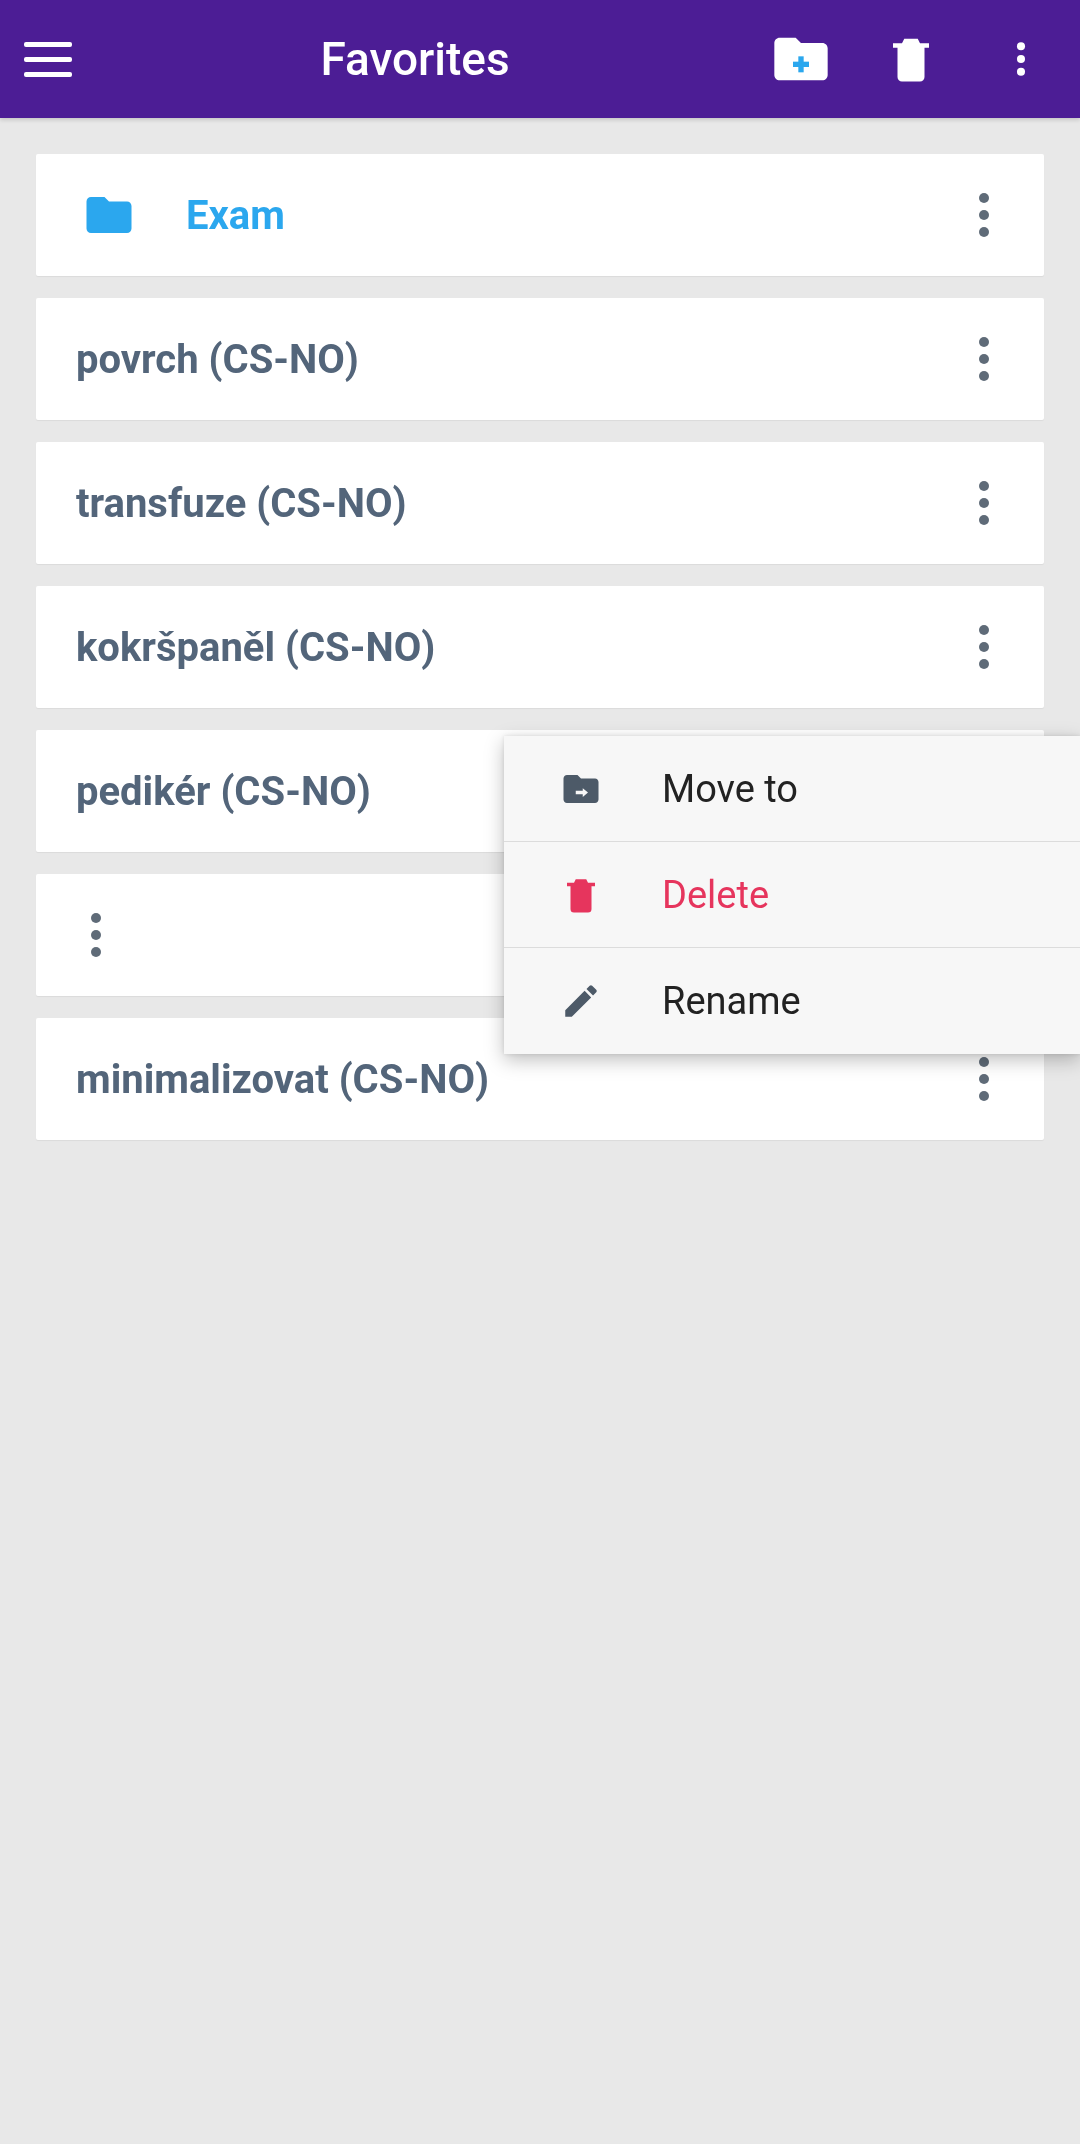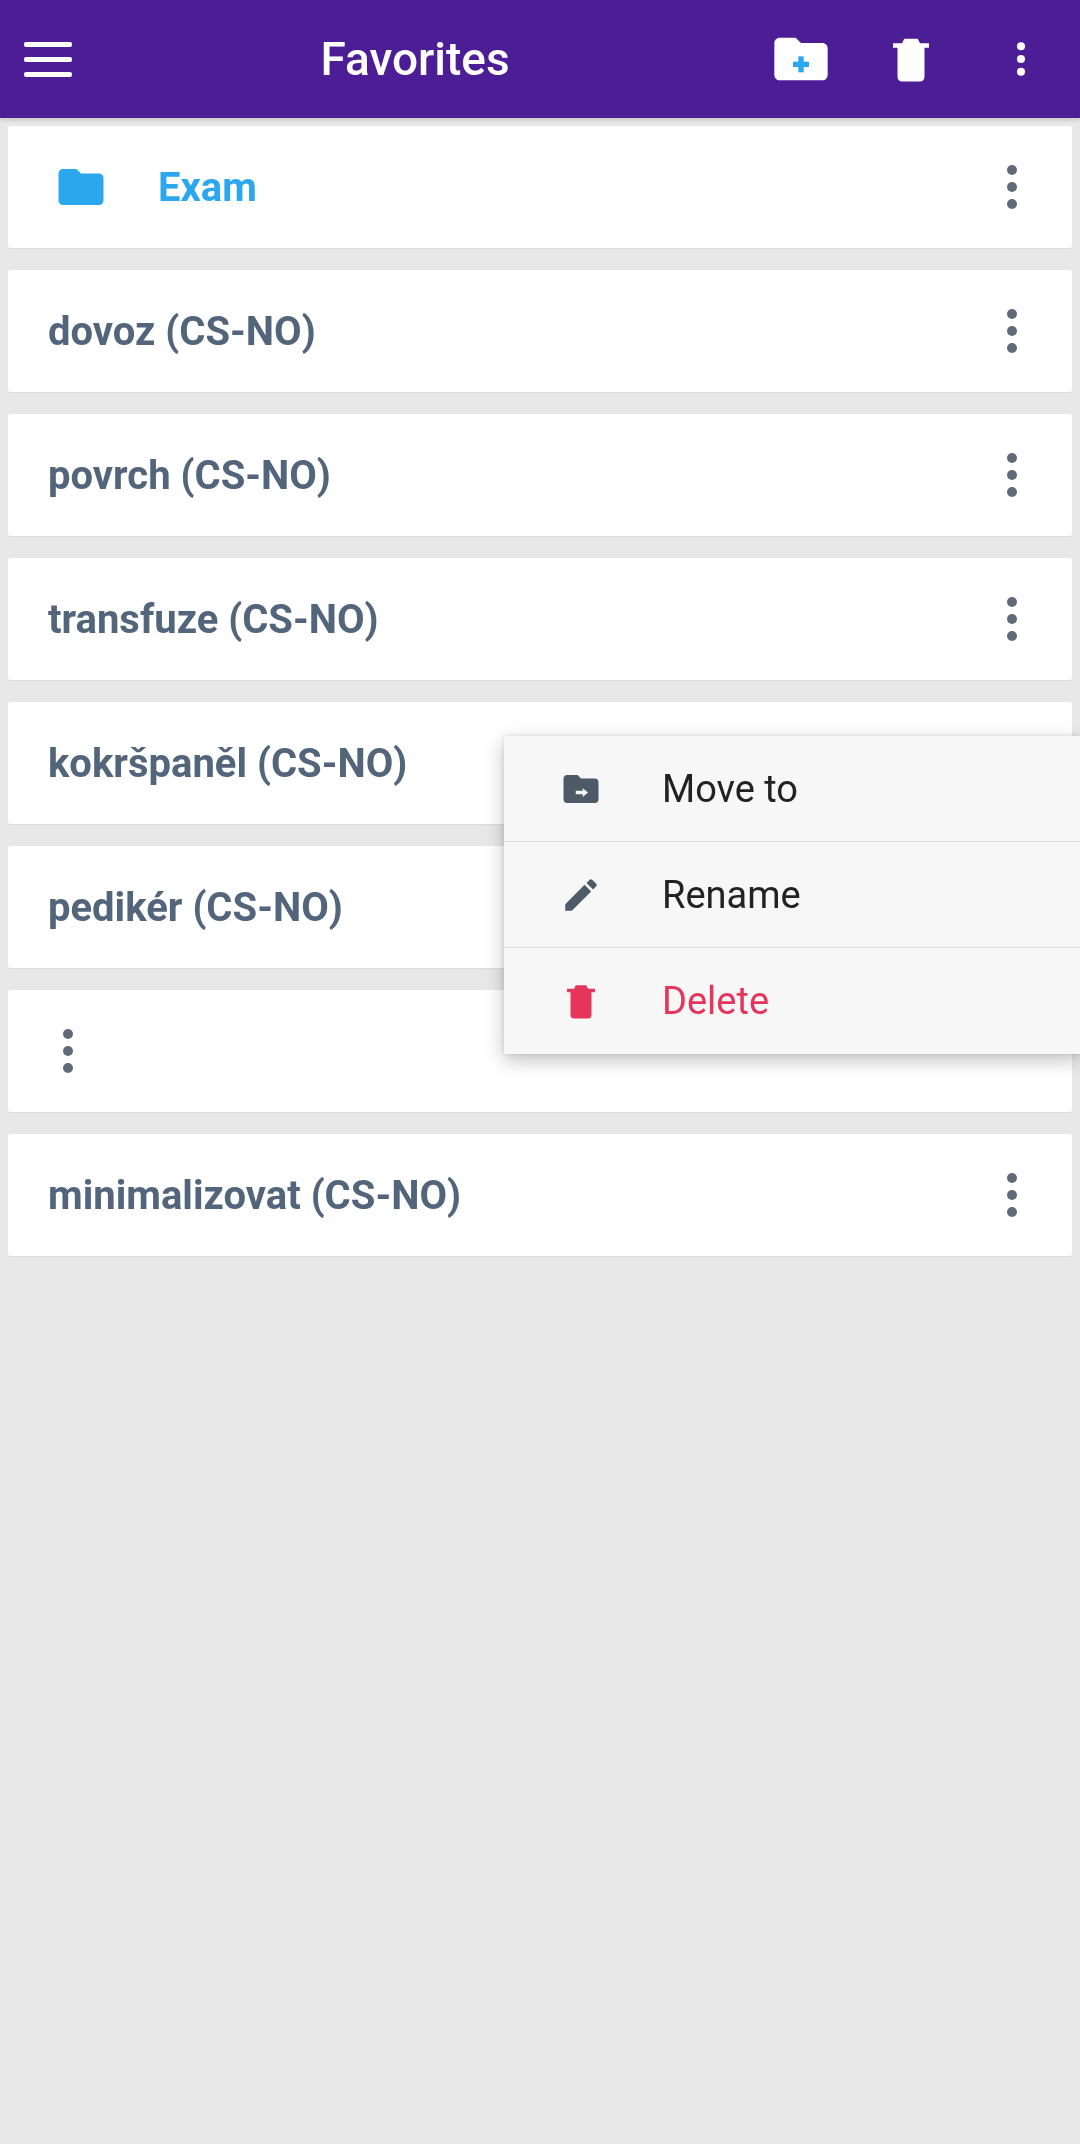--- a/index.html
+++ b/index.html
@@ -35,21 +35,21 @@
     color: #fff;
     margin-left: -20px;
   }
   .header-icons {
     display: flex; align-items: center; gap: 40px;
   }
   .icon-btn { width: 70px; height: 70px; display:flex; align-items:center; justify-content:center; cursor:pointer; }
   .icon-btn svg { fill: #fff; }
 
   .content {
-    padding: 8px;
+    padding: 36px;
     display: flex;
     flex-direction: column;
     gap: 22px;
     position: relative;
   }
 
   .card {
     background: #ffffff;
     height: 122px;
     display: flex;
@@ -148,28 +148,20 @@
     </div>
     <div class="card-label">Exam</div>
     <div class="dots-vert">
         <span></span>
         <span></span>
         <span></span>
       </div>
   </div>
 
 
-  <div class="card">
-    <div class="card-label">dovoz (CS-NO)</div>
-    <div class="dots-vert">
-        <span></span>
-        <span></span>
-        <span></span>
-      </div>
-  </div>
 
   <div class="card">
     <div class="card-label">povrch (CS-NO)</div>
     <div class="dots-vert">
         <span></span>
         <span></span>
         <span></span>
       </div>
   </div>
 
@@ -223,29 +215,29 @@
 <div class="context-menu">
   <div class="menu-item">
     <div class="mi-icon">
       <svg viewBox="0 0 24 24">
           <path d="M10 4H4c-1.1 0-2 .9-2 2v12c0 1.1.9 2 2 2h16c1.1 0 2-.9 2-2V8c0-1.1-.9-2-2-2h-8l-2-2z"></path>
           <path d="M9 13h4v-1.5l3 2.5-3 2.5V15H9z" fill="#f7f7f7"></path>
         </svg>
     </div>
     <div class="mi-label">Move to</div>
   </div>
+  <div class="menu-item delete">
+    <div class="mi-icon">
+      <svg viewBox="0 0 24 24">
+          <path d="M6 7h12v13a2 2 0 0 1-2 2H8a2 2 0 0 1-2-2V7zm3-4h6l1 2h4v2H4V5h4l1-2z"></path>
+        </svg>
+    </div>
+    <div class="mi-label">Delete</div>
+  </div>
   <div class="menu-item">
     <div class="mi-icon">
       <svg viewBox="0 0 24 24">
           <path d="M3 17.25V21h3.75L17.81 9.94l-3.75-3.75L3 17.25zM20.71 7.04a1 1 0 0 0 0-1.41l-2.34-2.34a1 1 0 0 0-1.41 0l-1.83 1.83 3.75 3.75 1.83-1.83z"></path>
         </svg>
     </div>
     <div class="mi-label">Rename</div>
   </div>
-  <div class="menu-item delete">
-    <div class="mi-icon">
-      <svg viewBox="0 0 24 24">
-          <path d="M6 7h12v13a2 2 0 0 1-2 2H8a2 2 0 0 1-2-2V7zm3-4h6l1 2h4v2H4V5h4l1-2z"></path>
-        </svg>
-    </div>
-    <div class="mi-label">Delete</div>
-  </div>
 </div>
 
 </body></html>

